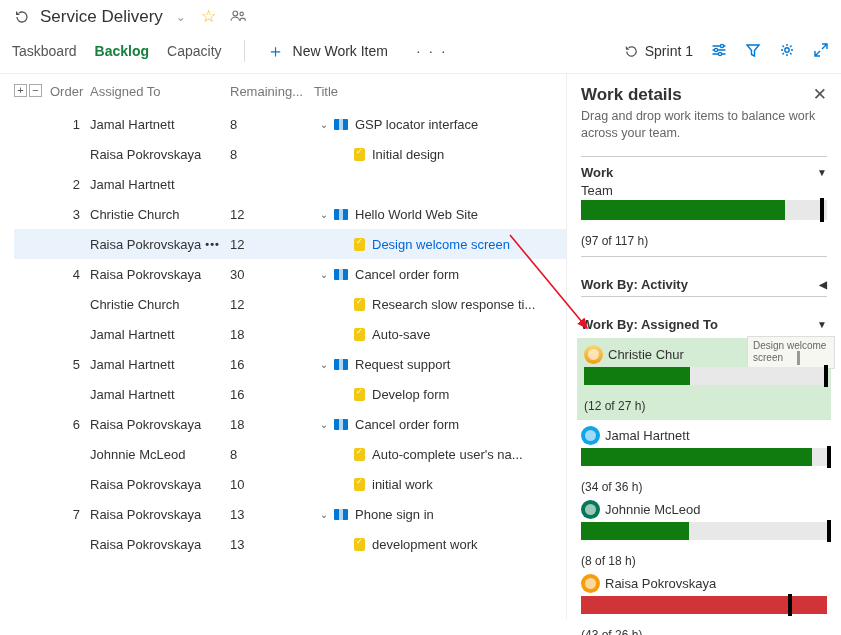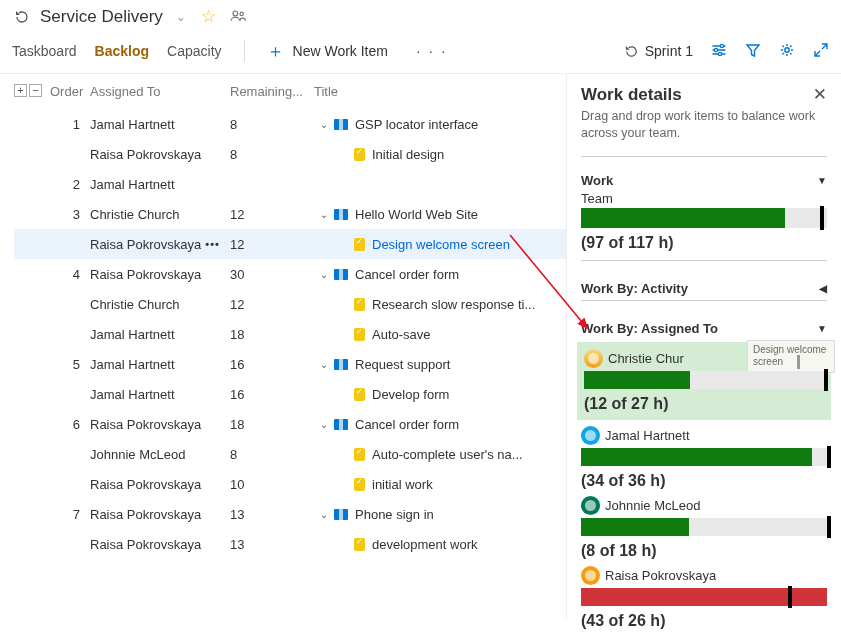--- a/index.html
+++ b/index.html
@@ -27,21 +27,21 @@
 
 
 .tabs-row {
   display: flex;
   align-items: center;
   padding: 4px 12px 10px;
   gap: 18px;
   border-bottom: 1px solid #eee;
 }
 .tab { color: #555; cursor: pointer; font-size: 14px; }
-.tab.active { font-weight: 600; color: #a16207; }
+.tab.active { font-weight: 600; color: #15803d; }
 .tab-divider { width:1px; height: 22px; background:#ddd; margin: 0 4px;}
 .new-work { display: flex; align-items:center; gap:8px; cursor:pointer; color:#333; font-size: 14px;}
 .plus-icon { font-size: 18px; color: #0078d4; font-weight: 200;}
 .more-dots { font-size: 14px; color:#444; letter-spacing:2px; cursor:pointer; margin-left:10px;}
 
 .right-actions { margin-left:auto; display:flex; align-items:center; gap:18px;}
 .sprint-btn { display:flex; align-items:center; gap:6px; cursor:pointer; font-size:14px;}
 .action-icon { color:#0078d4; cursor:pointer; }
 
 
@@ -76,27 +76,27 @@
 
 
 .tree-btn { width:13px; height:13px; border:1px solid #aaa; display:inline-flex; align-items:center; justify-content:center; font-size:11px; line-height:1; color:#555; cursor:pointer; }
 
 
 .details-header { display:flex; align-items:center;gap:44px; }
 .details-title { font-size:17px; font-weight:600; flex:1; }
 .close-x { font-size:17px; color:#555; cursor:pointer;}
 .details-sub { color:#666; margin-top:3px; font-size:12.5px; line-height:1.35;}
 
-.section-head { display:flex; align-items:center; border-top:1px solid #ccc; margin-top:14px; padding-top:16px; font-weight:600; }
+.section-head { display:flex; align-items:center; border-top:1px solid #ccc; margin-top:14px; padding-top:8px; font-weight:600; }
 .section-head .tri { margin-left:auto; font-size:10px; }
 .team-row { margin-top:3px; }
 .bar-outer { height:20px; background:#e8e8e8; position:relative; margin-top:2px;}
 .bar-inner { height:100%; }
 .bar-mark { position:absolute; top:-2px; width:4px; height:24px; background:#000;}
-.hours { font-size:16px; margin-top:6px;font-weight:bold;}
+.hours { font-size:12px; margin-top:14px;}
 
 .sub-head { display:flex; align-items:center; border-top:1px solid #ccc; margin-top:8px; padding-top:20px; font-weight:600;}
 .sub-head .tri { margin-left:auto; font-size:10px; }
 
 .person-block { margin-top:6px; position:relative;}
 .person-block.highlight { background:#d4ecd4; padding:7px; margin-left:-4px; margin-right:-4px;}
 .person-head { display:flex; align-items:center; gap:5px;}
 .avatar { width:19px; height:19px; border-radius:50%; display:inline-flex; align-items:center; justify-content:center; font-size:11px; color:#fff;}
 .av-c { background: linear-gradient(#f9d976, #f39c12); }
 .av-j { background:#0ea5e9;}

